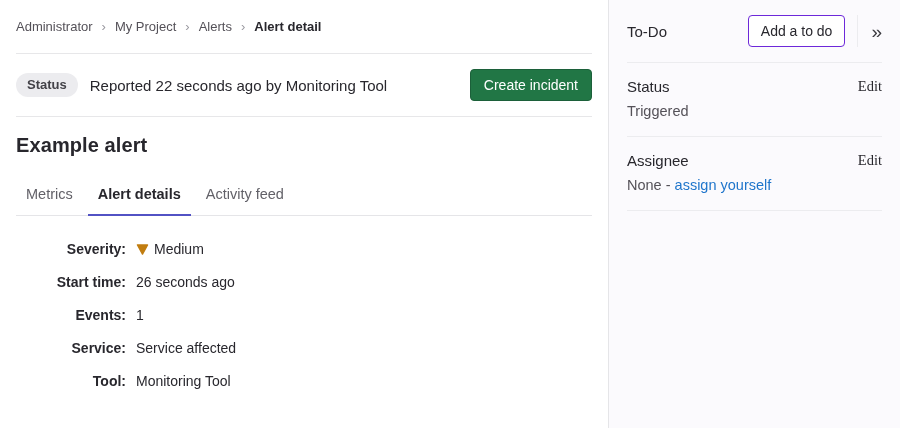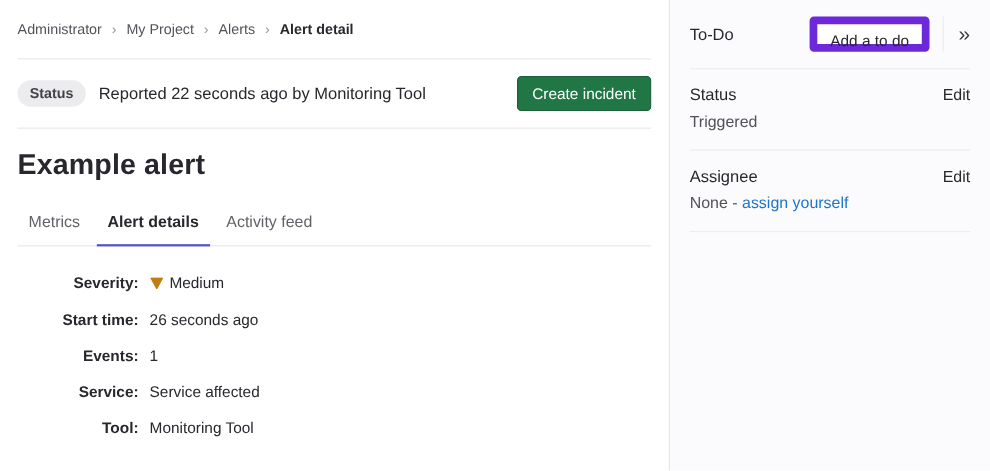--- a/index.html
+++ b/index.html
@@ -37,21 +37,21 @@
   .reported { margin-left: 12px; font-size: 15px; color: #28272d; }
   .spacer { flex: 1; }
   .btn-green {
     background: #217645; color: #ffffff;
     border: 1px solid #1c603a; border-radius: 4px;
     font-size: 14px; font-family: inherit;
     padding: 7px 13px; height: 32px; line-height: 16px;
     cursor: pointer;
   }
 
-  .page-title { font-size: 26px; font-weight: 700; color: #28272d; margin-top: 17px; letter-spacing: 0.1px; }
+  .page-title { font-size: 20px; font-weight: 700; color: #28272d; margin-top: 17px; letter-spacing: 0.1px; }
 
   .tabs { margin-top: 21px; border-bottom: 1px solid #e5e5e8; display: flex; }
   .tab {
     padding: 8px 10px 12px 10px; margin-right: 5px;
     font-size: 14.5px; color: #626168; cursor: pointer;
     border-bottom: 2px solid transparent; margin-bottom: -1px;
   }
   .tab.active { color: #28272d; font-weight: 700; border-bottom-color: #5252c4; }
 
   .details { margin-top: 21px; }
@@ -63,38 +63,38 @@
   
   .sidebar {
     width: 292px; flex: none; height: 428px;
     background: #fbfafd; border-left: 1px solid #e5e5e8;
     padding: 0 18px;
   }
   .todo-row { display: flex; align-items: center; padding: 15px 0 15px 0; border-bottom: 1px solid #ececef; }
   .todo-label { font-size: 15px; color: #28272d; }
   .btn-default {
     background: #ffffff; color: #28272d;
-    border: 7px solid #6d28d9; border-radius: 4px;
+    border: 1px solid #6d28d9; border-radius: 4px;
     font-size: 14px; font-family: inherit;
     padding: 7px 12px; height: 32px; line-height: 16px;
     cursor: pointer;
   }
   .collapse-btn {
     margin-left: 12px; padding-left: 13px; height: 32px;
     border-left: 1px solid #ececef;
     display: flex; align-items: center; cursor: pointer;
     background: transparent; border-top: 0; border-right: 0; border-bottom: 0;
   }
   .collapse-icon { font-size: 19px; color: #3a393f; line-height: 1; }
   .collapse-icon::before { content: "»"; }
 
   .sidebar-section { padding: 15px 0 17px 0; border-bottom: 1px solid #ececef; }
   .section-header { display: flex; justify-content: space-between; align-items: center; }
   .section-title { font-size: 15px; color: #28272d; }
-  .edit-btn { font-size: 14.5px; color: #28272d; cursor: pointer; background: none; border: none; font-family: Liberation Sans, sans-serif; padding: 0; }
+  .edit-btn { font-size: 14.5px; color: #28272d; cursor: pointer; background: none; border: none; font-family: Liberation Serif, serif; padding: 0; }
   .section-value { margin-top: 8px; font-size: 14.5px; color: #545158; }
   .link { color: #1f75cb; cursor: pointer; text-decoration: none; }
 </style>
 </head>
 <body>
 
 <div class="layout">
 
   <div class="main">
 

